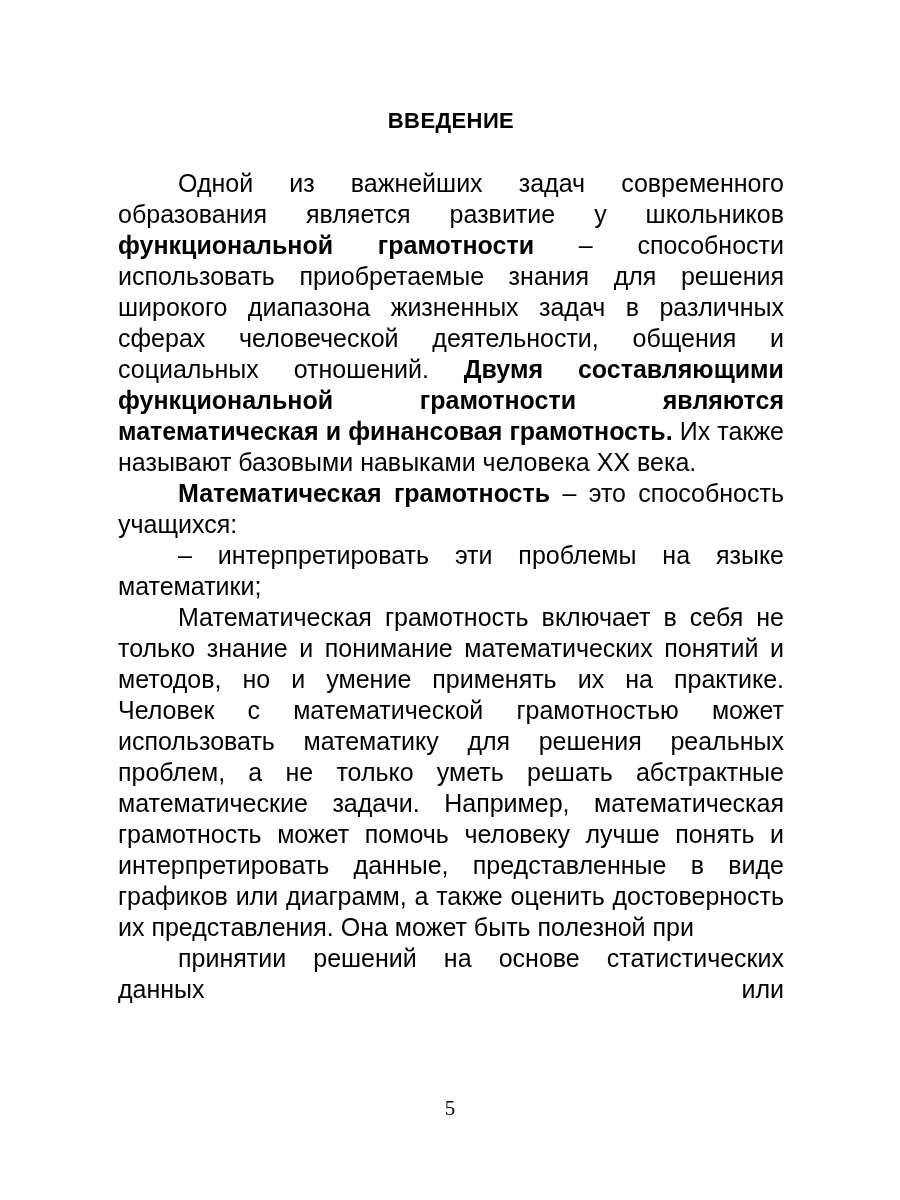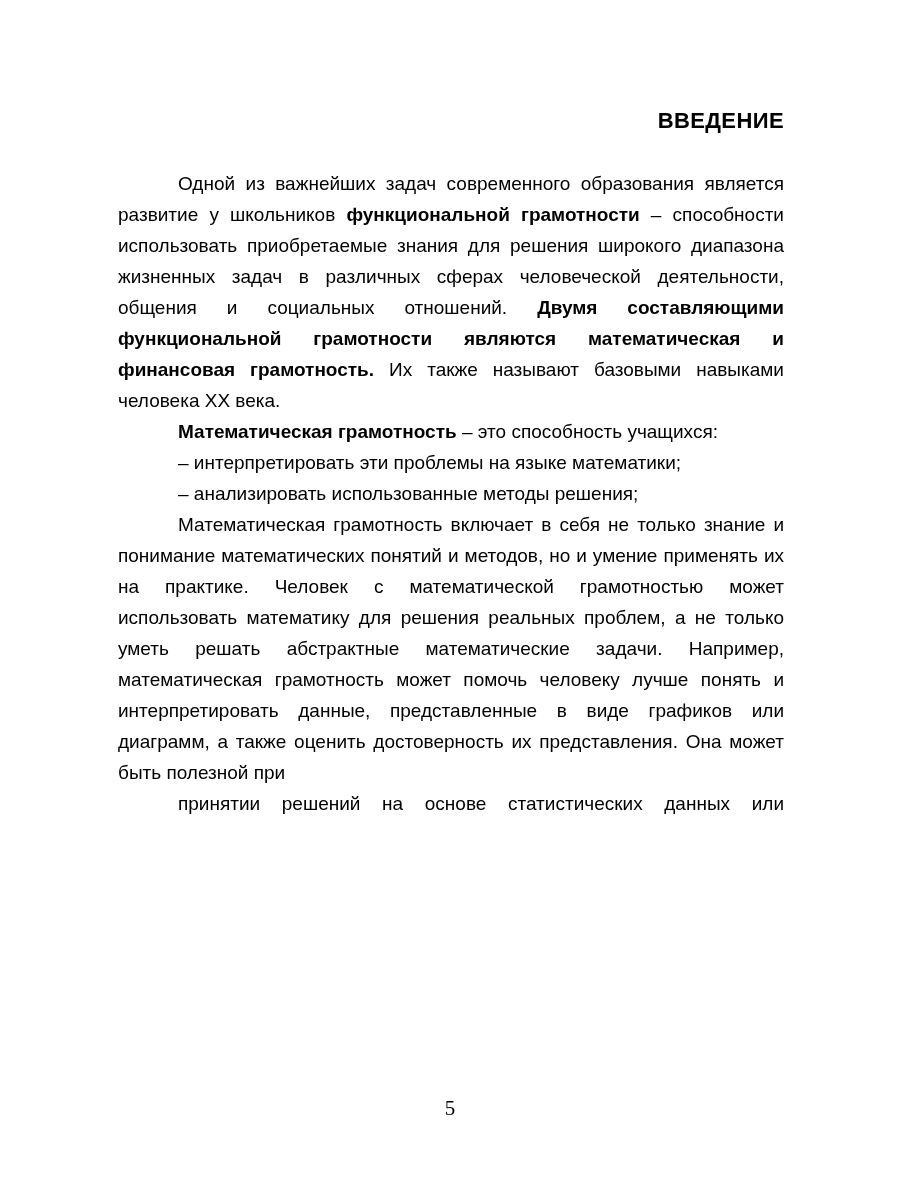--- a/index.html
+++ b/index.html
@@ -29,28 +29,28 @@
   .content {
     position: absolute;
     left: 118px;
     top: 108px;
     width: 666px;
   }
 
   .page-heading {
     font-size: 22px;
     font-weight: bold;
-    text-align: right;
+    text-align: center;
     letter-spacing: 0.4px;
     margin: 0 0 34px 0;
     line-height: 26px;
   }
 
   .body-text {
-    font-size: 19px;
+    font-size: 25px;
     line-height: 31px;
     text-align: justify;
     text-justify: inter-word;
     margin: 0;
     -webkit-hyphens: none;
     hyphens: none;
   }
 
   .para {
     text-indent: 60px;
@@ -106,21 +106,20 @@
 
     <h1 class="page-heading">ВВЕДЕНИЕ</h1>
 
     <div class="body-text">
 
       <p class="para"><span>Одной из важнейших задач современного образования является развитие у школьников </span><span class="b">функциональной грамотности</span><span> – способности использовать приобретаемые знания для решения широкого диапазона жизненных задач в различных сферах человеческой деятельности, общения и социальных отношений. </span><span class="b">Двумя составляющими функциональной грамотности являются математическая и финансовая грамотность.</span><span> Их также называют базовыми навыками человека XX века.</span></p>
 
       <p class="para block-gap"><span class="b">Математическая грамотность</span><span> – это способность учащихся:</span></p>
 
       <p class="list-item">– интерпретировать эти проблемы на языке математики;</p>
-      <p class="list-item">– анализировать использованные методы решения;</p>
 
       <p class="para"><span>Математическая грамотность включает в себя не только знание и понимание математических понятий и методов, но и умение применять их на практике. Человек с математической грамотностью может использовать математику для решения реальных проблем, а не только уметь решать абстрактные математические задачи. Например, математическая грамотность может помочь человеку лучше понять и интерпретировать данные, представленные в виде графиков или диаграмм, а также оценить достоверность их представления. Она может быть полезной при </span><span class="last-line">принятии решений на основе статистических данных или</span></p>
 
     </div>
   </div>
 
   <div class="page-number">5</div>
 
 </div>
 

